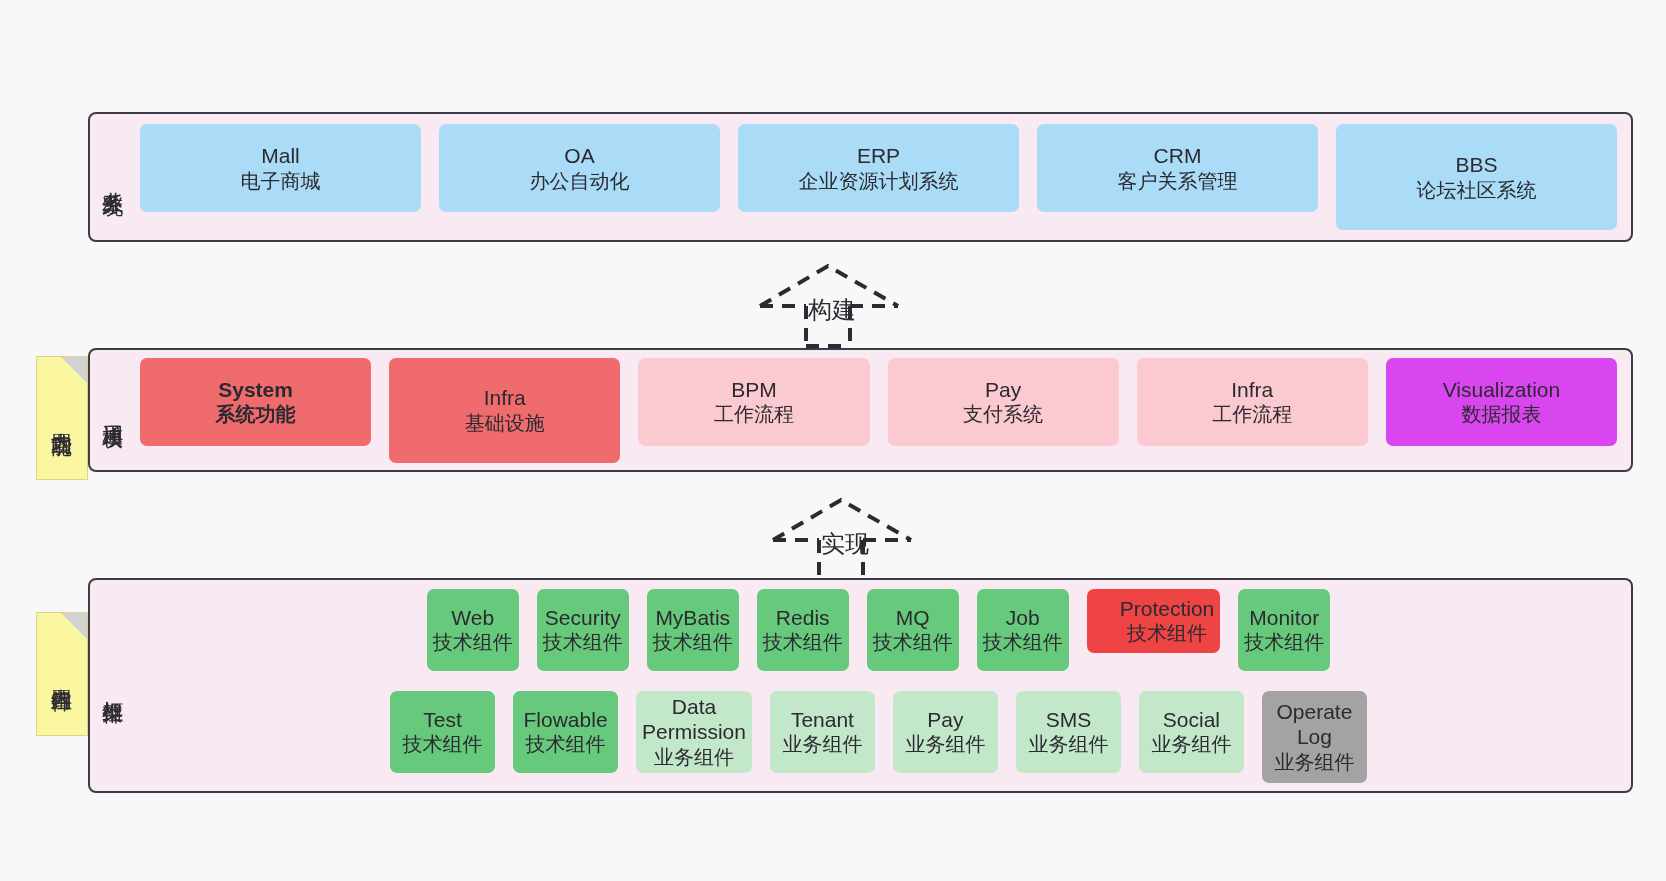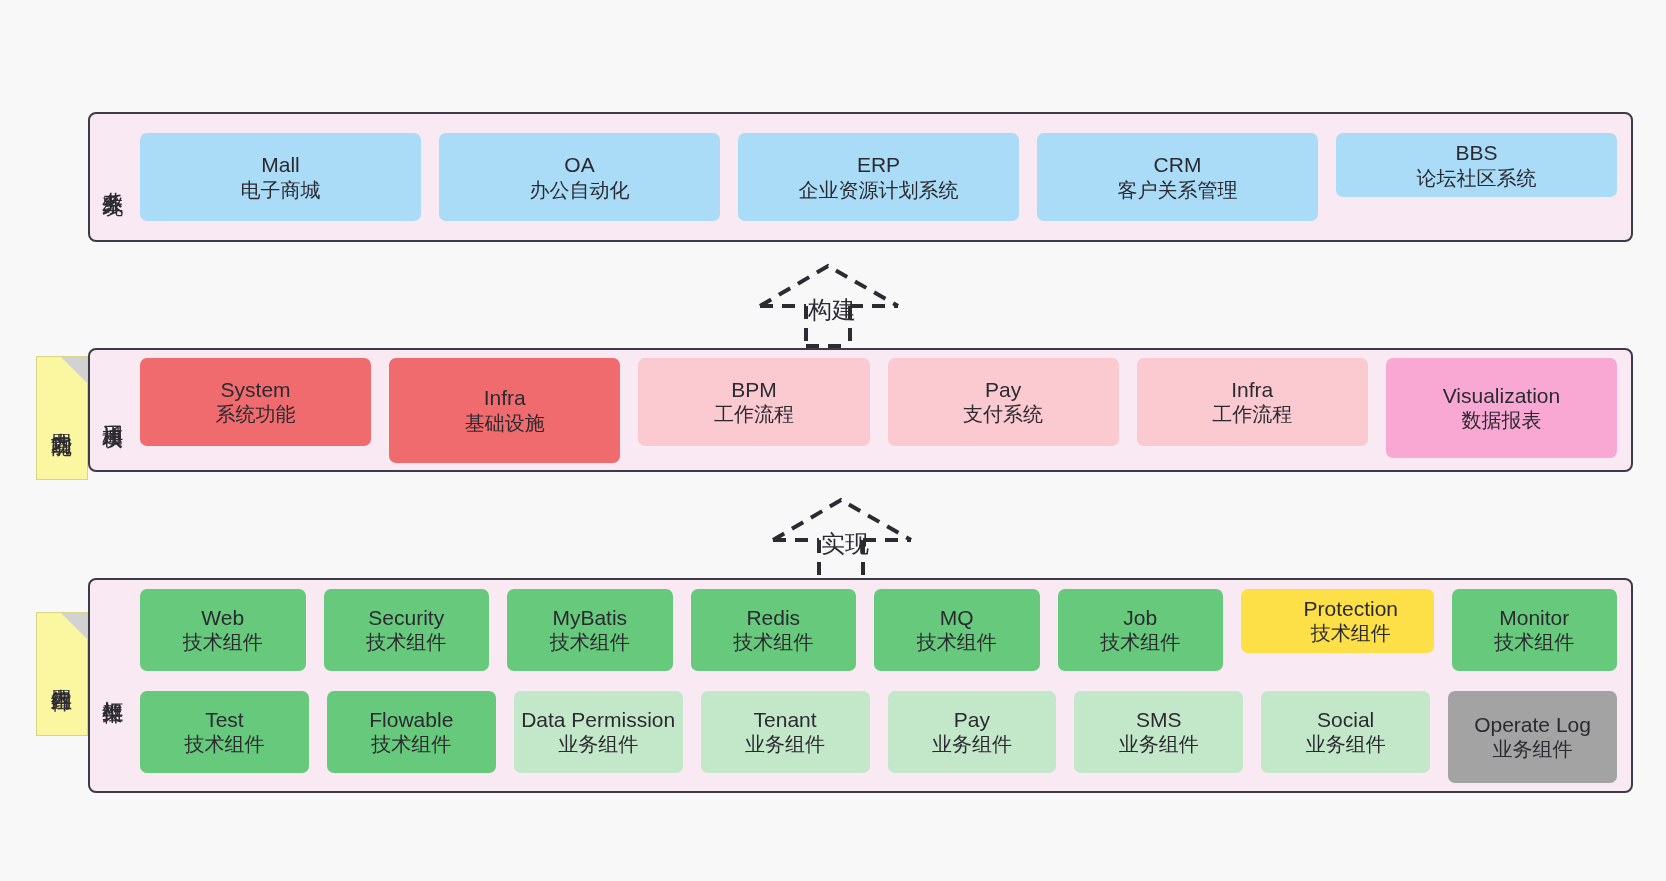--- a/index.html
+++ b/index.html
@@ -129,21 +129,21 @@
             <span class="t2">办公自动化</span>
           </div>
           <div class="cell" style="background: rgb(170, 220, 248); height: 88px;">
             <span class="t1">ERP</span>
             <span class="t2">企业资源计划系统</span>
           </div>
           <div class="cell" style="background: rgb(170, 220, 248); height: 88px;">
             <span class="t1">CRM</span>
             <span class="t2">客户关系管理</span>
           </div>
-          <div class="cell" style="background: rgb(170, 220, 248); height: 64px;">
+          <div class="cell" style="background: rgb(170, 220, 248); height: 106px;">
             <span class="t1">BBS</span>
             <span class="t2">论坛社区系统</span>
           </div>
         </div>
     </div>
   </div>
 
   <div class="arrow" style="left:750px; top:258px; width:160px; height:90px;">
     <svg width="160" height="90" viewBox="0 0 160 90">
       <polyline points="10,48 78,8 148,48" fill="none" stroke="#2c2b31" stroke-width="4" stroke-dasharray="13,9" stroke-linecap="butt"></polyline>
@@ -153,41 +153,41 @@
       <polyline points="100,48 100,88" fill="none" stroke="#2c2b31" stroke-width="4" stroke-dasharray="13,9"></polyline>
       <polyline points="56,88 100,88" fill="none" stroke="#2c2b31" stroke-width="4" stroke-dasharray="13,9"></polyline>
     </svg>
     <span class="arrow-label" style="left:58px; top:36px;">构建</span>
   </div>
 
   <div class="layer" id="layer-1" style="left:88px; top:348px; width:1545px; height:124px;">
     <div class="layer-title">通用模块</div>
     <div class="layer-body">
       <div class="row" id="l1r0">
-          <div class="cell" style="background: rgb(239, 107, 110); height: 88px;">
+          <div class="cell" style="background: rgb(239, 107, 110); height: 88px; font-weight: bold;">
             <span class="t1">System</span>
             <span class="t2">系统功能</span>
           </div>
           <div class="cell" style="background: rgb(239, 107, 110); height: 105px;">
             <span class="t1">Infra</span>
             <span class="t2">基础设施</span>
           </div>
           <div class="cell" style="background: rgb(251, 201, 208); height: 88px;">
             <span class="t1">BPM</span>
             <span class="t2">工作流程</span>
           </div>
           <div class="cell" style="background: rgb(251, 201, 208); height: 88px;">
             <span class="t1">Pay</span>
             <span class="t2">支付系统</span>
           </div>
           <div class="cell" style="background: rgb(251, 201, 208); height: 88px;">
             <span class="t1">Infra</span>
             <span class="t2">工作流程</span>
           </div>
-          <div class="cell" style="background: #f9a8d4; height: 100px;">
+          <div class="cell" style="background: #d946ef; height: 88px;">
             <span class="t1">Visualization</span>
             <span class="t2">数据报表</span>
           </div>
         </div>
     </div>
   </div>
 
   <div class="tag" style="left:36px; top:356px; width:52px; height:124px;">
     <span class="fold"></span>
     <span>内置功能</span>
@@ -200,21 +200,21 @@
       <polyline points="100,48 148,48" fill="none" stroke="#2c2b31" stroke-width="4" stroke-dasharray="13,9"></polyline>
       <polyline points="56,48 56,88" fill="none" stroke="#2c2b31" stroke-width="4" stroke-dasharray="13,9"></polyline>
       <polyline points="100,48 100,88" fill="none" stroke="#2c2b31" stroke-width="4" stroke-dasharray="13,9"></polyline>
       <polyline points="56,88 100,88" fill="none" stroke="#2c2b31" stroke-width="4" stroke-dasharray="13,9"></polyline>
     </svg>
     <span class="arrow-label" style="left:58px; top:36px;">实现</span>
   </div>
 
   <div class="layer" id="layer-2" style="left:88px; top:578px; width:1545px; height:215px;">
     <div class="layer-title">框架组件</div>
-    <div class="layer-body" style="gap:20px;">
+    <div class="layer-body" style="gap:20px;align-items:center;">
       <div class="row" id="l2r0">
           <div class="cell" style="background: rgb(103, 201, 124); height: 82px;">
             <span class="t1">Web</span>
             <span class="t2">技术组件</span>
           </div>
           <div class="cell" style="background: rgb(103, 201, 124); height: 82px;">
             <span class="t1">Security</span>
             <span class="t2">技术组件</span>
           </div>
           <div class="cell" style="background: rgb(103, 201, 124); height: 82px;">
@@ -226,21 +226,21 @@
             <span class="t2">技术组件</span>
           </div>
           <div class="cell" style="background: rgb(103, 201, 124); height: 82px;">
             <span class="t1">MQ</span>
             <span class="t2">技术组件</span>
           </div>
           <div class="cell" style="background: rgb(103, 201, 124); height: 82px;">
             <span class="t1">Job</span>
             <span class="t2">技术组件</span>
           </div>
-          <div class="cell" style="background: #fde047; height: 64px; padding-left: 33px;">
+          <div class="cell" style="background: #ef4444; height: 64px; padding-left: 33px;">
             <span class="t1">Protection</span>
             <span class="t2">技术组件</span>
           </div>
           <div class="cell" style="background: rgb(103, 201, 124); height: 82px;">
             <span class="t1">Monitor</span>
             <span class="t2">技术组件</span>
           </div>
         </div>
       <div class="row" id="l2r1">
           <div class="cell" style="background: rgb(103, 201, 124); height: 82px;">

